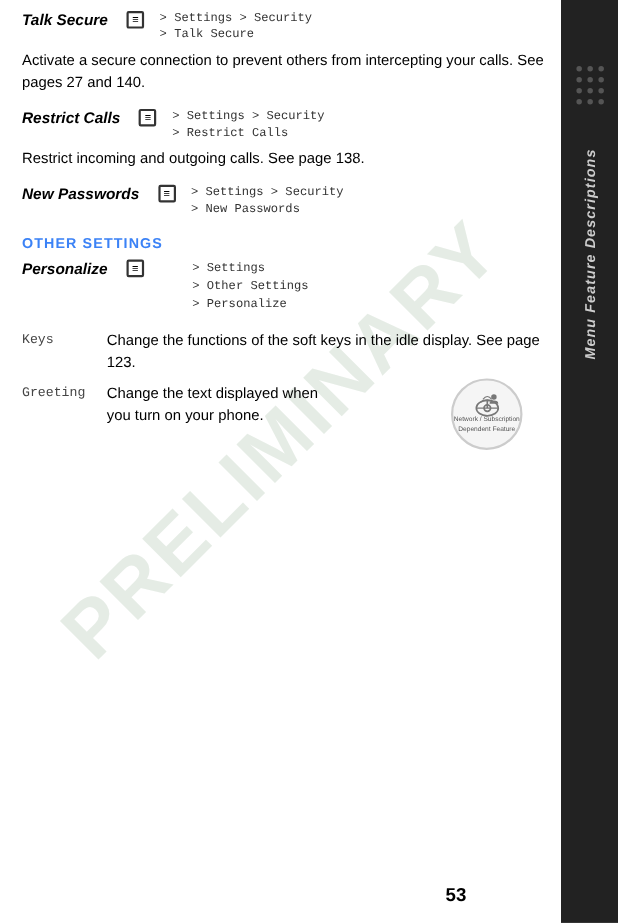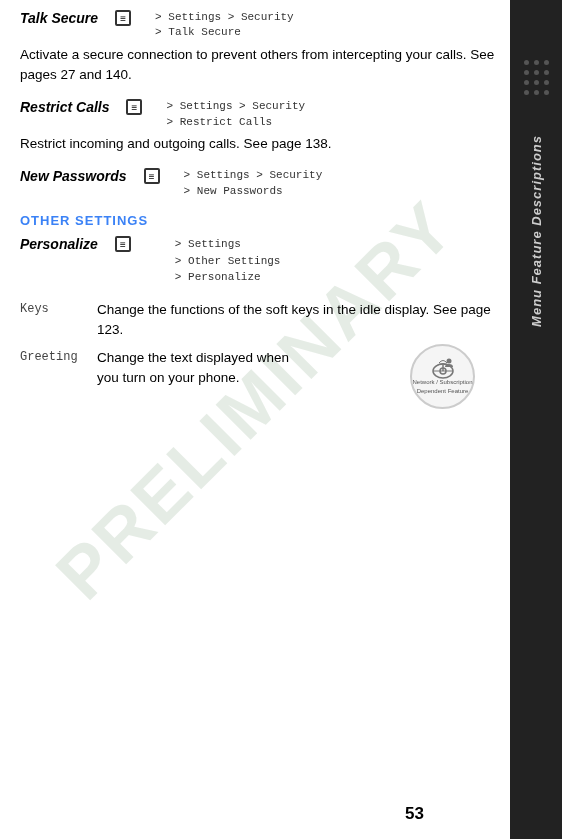--- a/index.html
+++ b/index.html
@@ -122,21 +122,21 @@
       font-size: 14px;
       color: #000;
       display: inline;
     }
 
     .menu-path {
       display: inline-block;
       font-family: 'Courier New', monospace;
       font-size: 11px;
       color: #333;
-      margin-left: 18px;
+      margin-left: 8px;
       vertical-align: top;
       line-height: 1.4;
     }
 
     .menu-icon {
       display: inline-block;
       width: 16px;
       height: 16px;
       border: 2px solid #333;
       border-radius: 2px;

